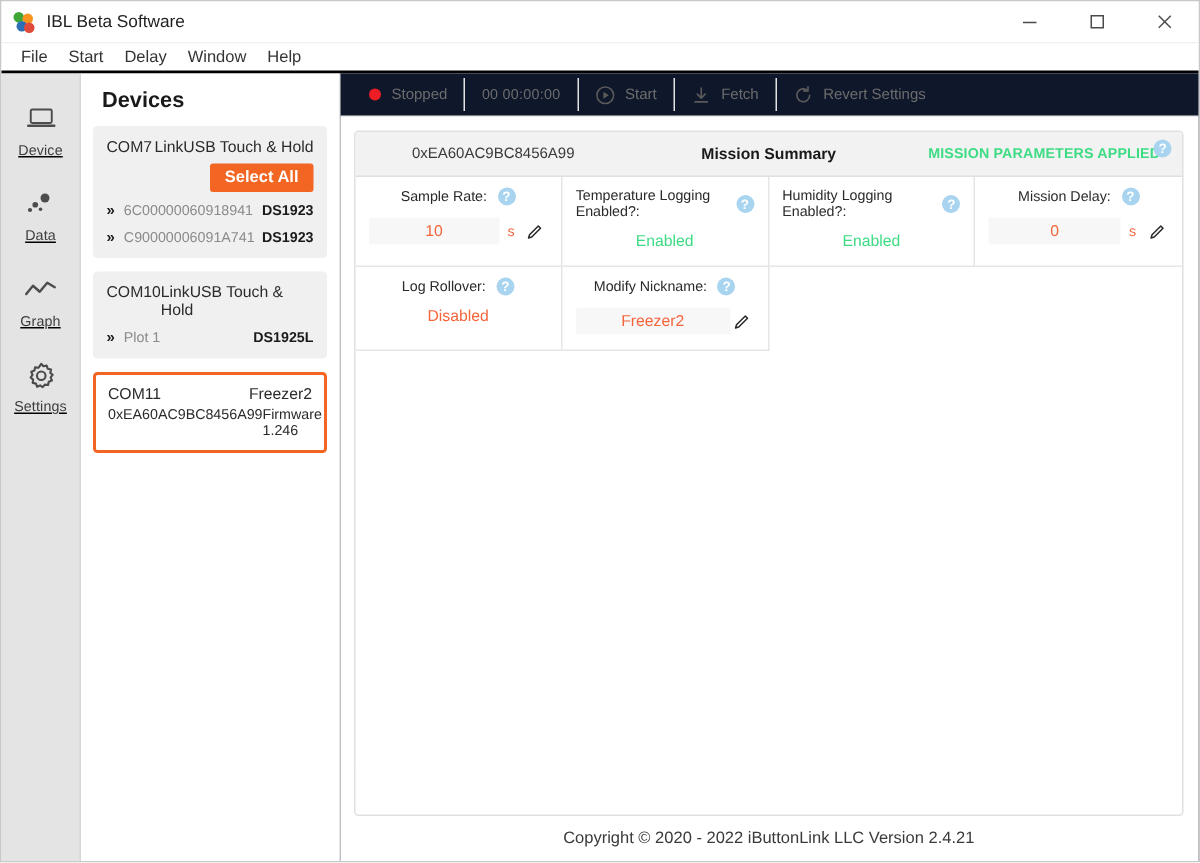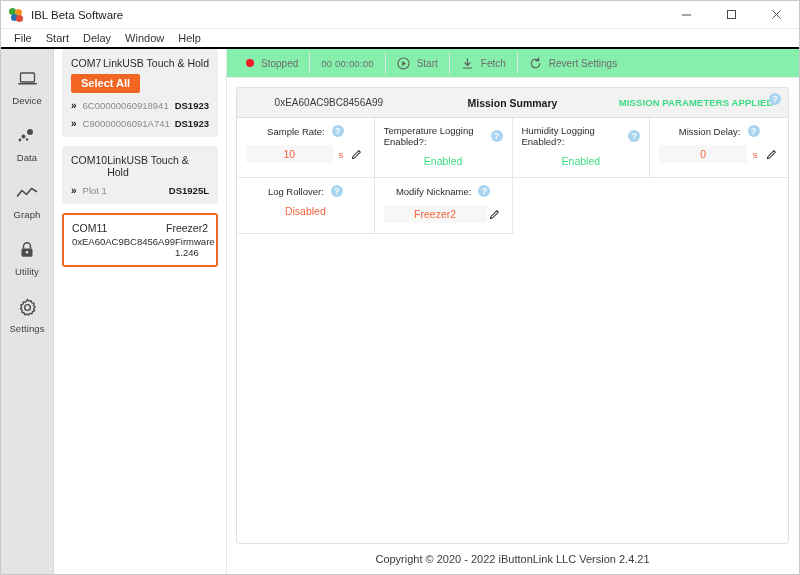--- a/index.html
+++ b/index.html
@@ -60,20 +60,21 @@
   .body-row { flex: 1 1 auto; display: flex; min-height: 0; }
 
   
   .rail {
     width: 53px; flex: 0 0 53px;
     background: #e4e4e4;
     display: flex; flex-direction: column;
     align-items: center;
     padding-top: 10px;
     border-right: 1px solid #d6d6d6;
+    text-decoration: underline;
   }
   .rail-item {
     width: 53px;
     display: flex; flex-direction: column; align-items: center;
     padding: 9px 0 10px;
     color: #4c4c4c;
   }
   .rail-item .r-ico {
     height: 22px; display: flex; align-items: center; justify-content: center;
   }
@@ -100,21 +101,21 @@
     position: relative;
   }
   .dev-card.selected {
     background: #ffffff;
     border: 2px solid #f26522;
     padding: 7px 8px 7px;
   }
   .dev-top { display: flex; justify-content: space-between; align-items: baseline; }
   .dev-port { font-size: 10.5px; color: #2a2a2a; font-weight: 500; }
   .dev-type { font-size: 10.5px; color: #2a2a2a; }
-  .select-all-wrap { display: flex; margin-top: 5px; }
+  .select-all-wrap { display: flex; justify-content: flex-end; margin-top: 5px; }
   .select-all {
     background: #f26522; color: #ffffff;
     font-size: 11px; font-weight: bold;
     border: none; border-radius: 2px;
     padding: 3px 10px 4px;
     cursor: pointer;
   }
   .dev-row {
     display: flex; align-items: center; margin-top: 7px;
   }
@@ -125,21 +126,21 @@
   .dev-serial { font-size: 9.5px; color: #8a8a8a; }
   .dev-model { font-size: 9.5px; color: #1a1a1a; font-weight: bold; margin-left: auto; }
   .dev-sub { display: flex; justify-content: space-between; margin-top: 2px; }
   .dev-sub .sn { font-size: 9.5px; color: #2a2a2a; }
   .dev-sub .fw { font-size: 9.5px; color: #2a2a2a; font-weight: 500; }
 
   
   .right {
     flex: 1 1 auto; min-width: 0;
     display: flex; flex-direction: column;
-    background: #86efac;
+    background: #0f172a;
     border-left: 1px solid #e6e6e6;
   }
 
   
   .toolbar {
     height: 29px; flex: 0 0 29px;
     display: flex; align-items: center;
     border-bottom: 1px solid #e9e9e9;
     padding-left: 8px;
   }
@@ -309,43 +310,34 @@
 
       <div class="rail-item">
         <span class="r-ico">
           <svg width="22" height="16" viewBox="0 0 22 16">
             <polyline points="1.5,11 6,5.5 10.5,9.5 15.5,3.5 20.5,6.5" fill="none" stroke="currentColor" stroke-width="1.6" stroke-linecap="round" stroke-linejoin="round"></polyline>
           </svg>
         </span>
         <span class="r-lbl">Graph</span>
       </div>
 
-      <div class="rail-item">
-        <span class="r-ico">
-          <svg width="16" height="18" viewBox="0 0 16 18">
-            <path d="M4.5 7.5 V5.2 a3.5 3.5 0 0 1 7 0 V7.5" fill="none" stroke="currentColor" stroke-width="1.5"></path>
-            <rect x="2.5" y="7.5" width="11" height="8.2" rx="1.4" fill="currentColor"></rect>
-            <circle cx="8" cy="11.3" r="1.3" fill="#e4e4e4"></circle>
-          </svg>
-        </span>
-        <span class="r-lbl">Utility</span>
-      </div>
 
       <div class="rail-item">
         <span class="r-ico">
           <svg width="19" height="19" viewBox="0 0 20 20">
             <path fill="none" stroke="currentColor" stroke-width="1.5" stroke-linejoin="round" d="M10 1.6 11.5 3.3 13.8 2.9 14.6 5.1 16.9 5.6 16.3 7.9 18 9.4 16.6 11.2 17.5 13.4 15.3 14.2 14.8 16.5 12.5 16.2 11 18 9.2 16.8 7.1 17.7 6.3 15.5 4 15 4.3 12.7 2.6 11.2 3.9 9.4 3 7.2 5.2 6.4 5.7 4.1 8 4.4Z"></path>
             <circle cx="10" cy="10" r="3" fill="none" stroke="currentColor" stroke-width="1.5"></circle>
           </svg>
         </span>
         <span class="r-lbl">Settings</span>
       </div>
     </div>
 
     <div class="devices">
+      <div class="devices-header">Devices</div>
 
       <div class="dev-card">
         <div class="dev-top">
           <span class="dev-port">COM7</span>
           <span class="dev-type">LinkUSB Touch &amp; Hold</span>
         </div>
         <div class="select-all-wrap">
           <button class="select-all">Select All</button>
         </div>
         <div class="dev-row">

